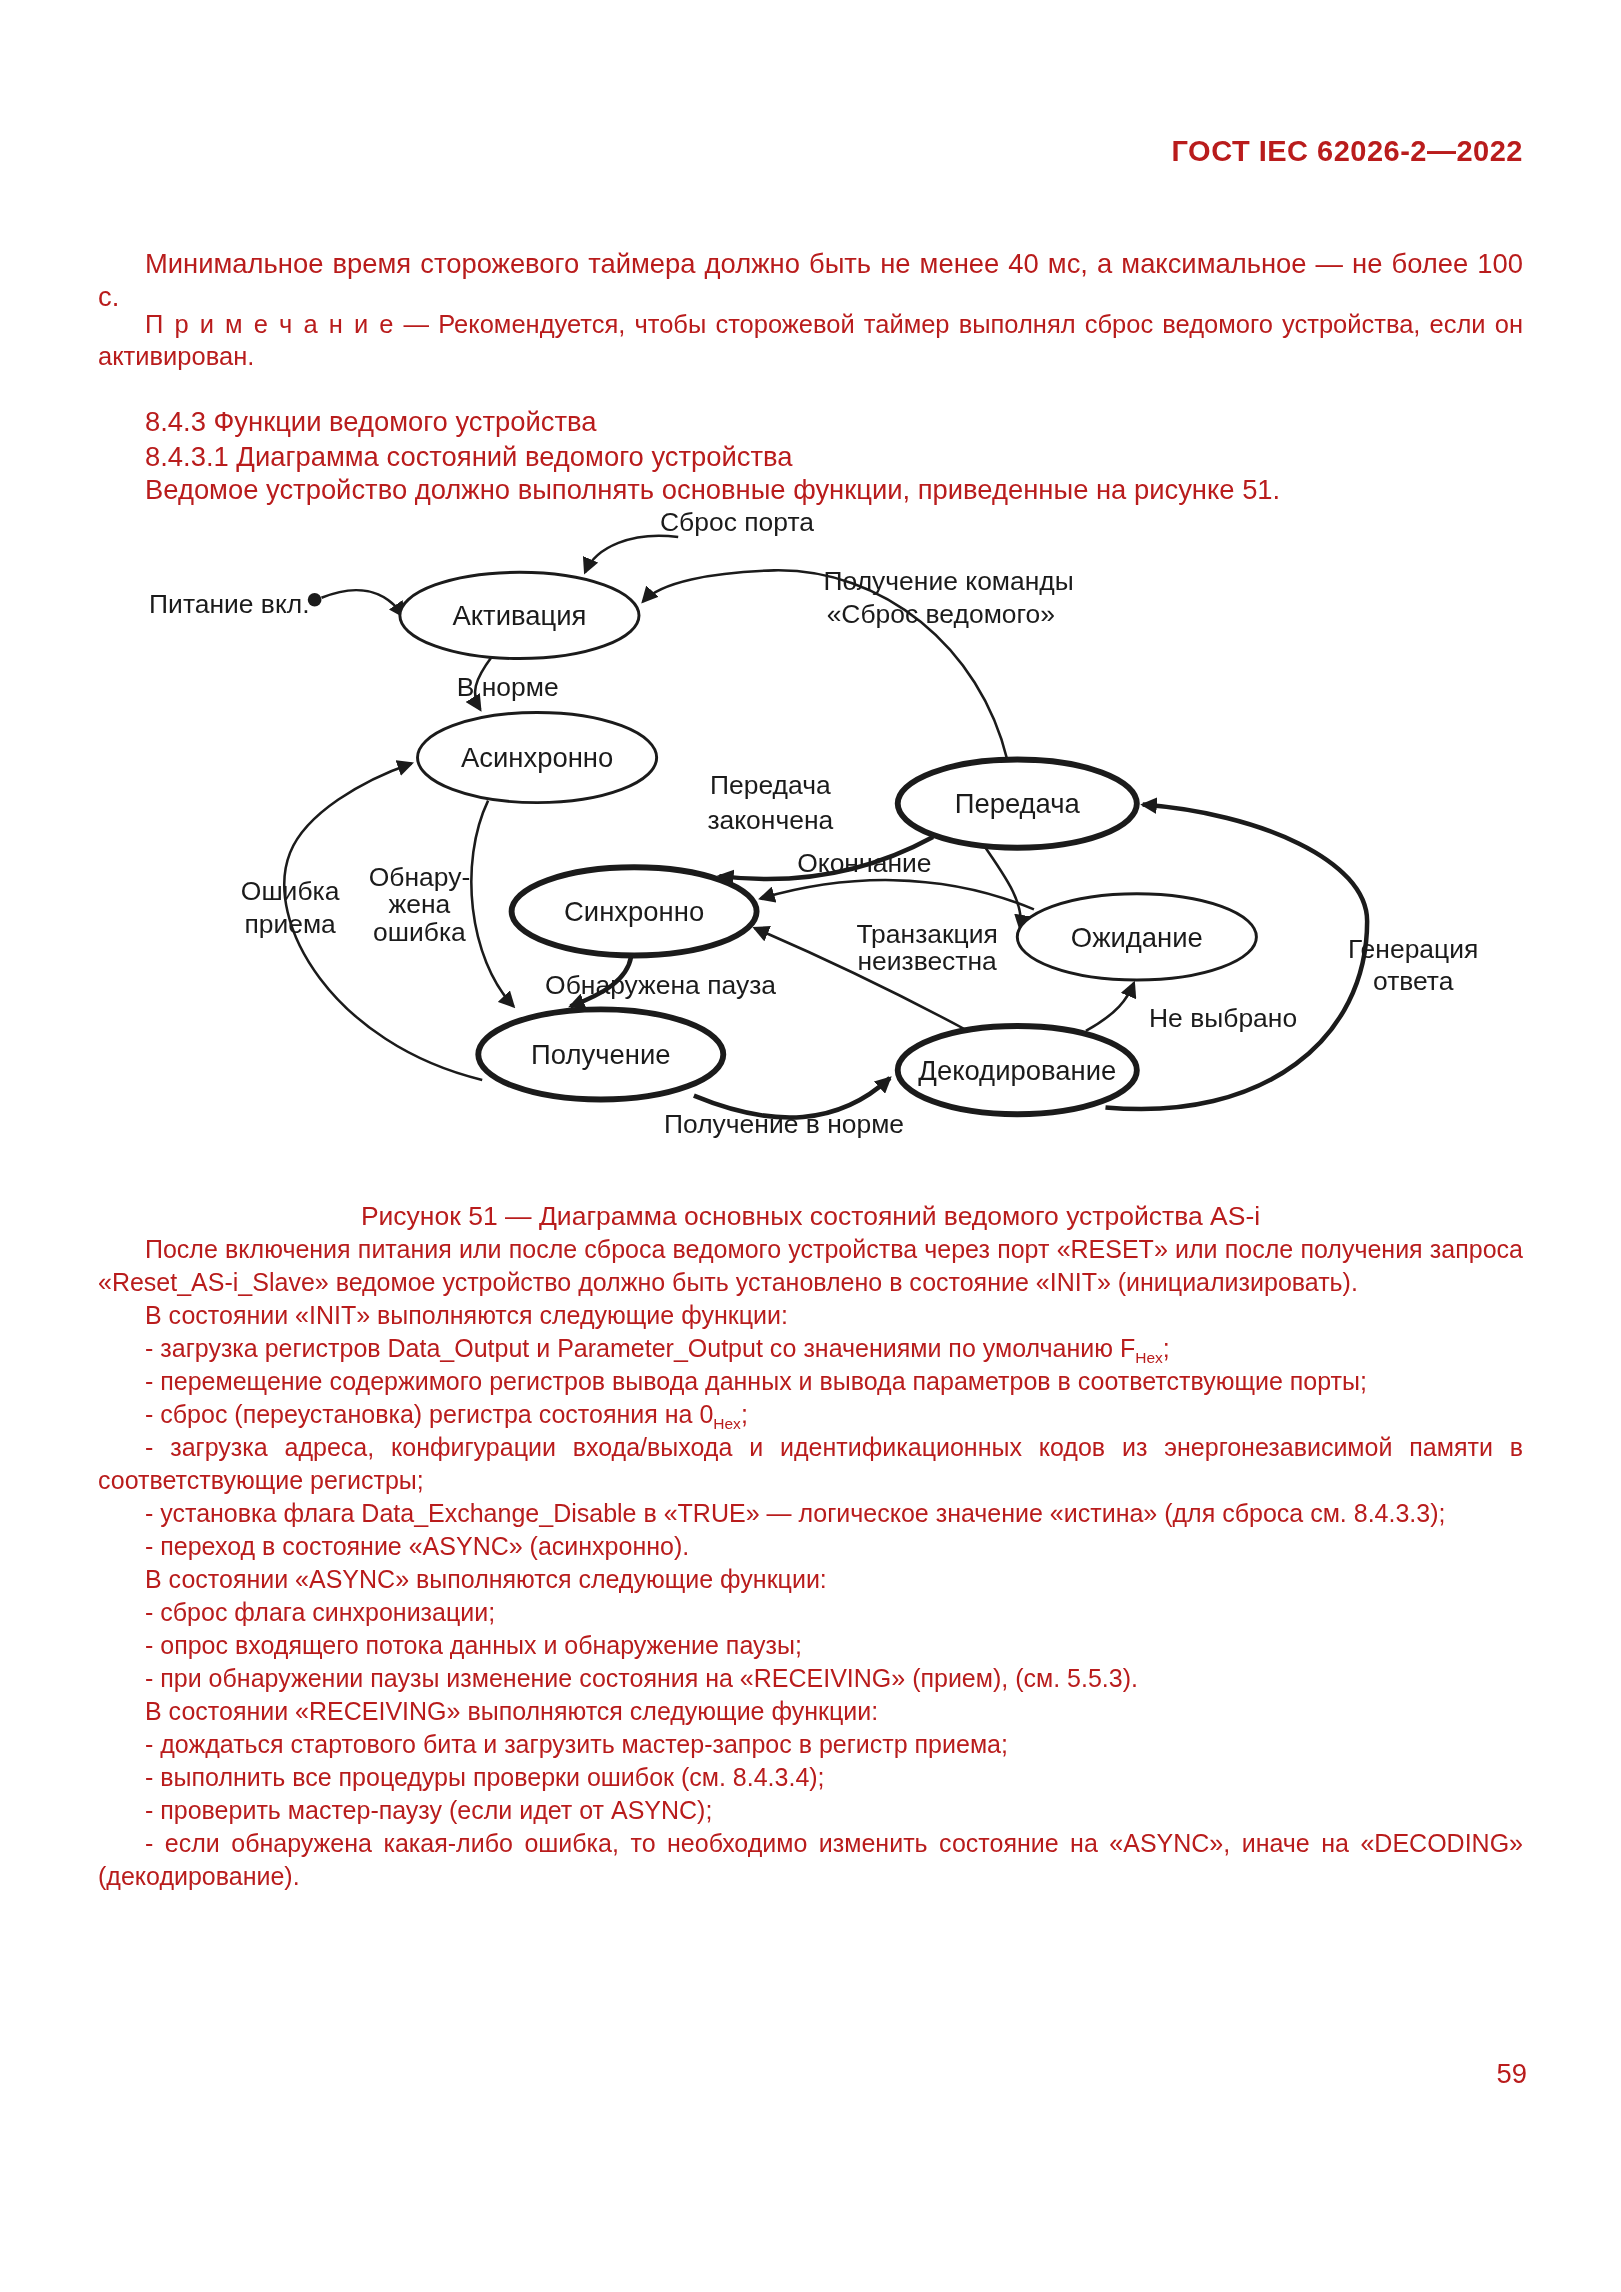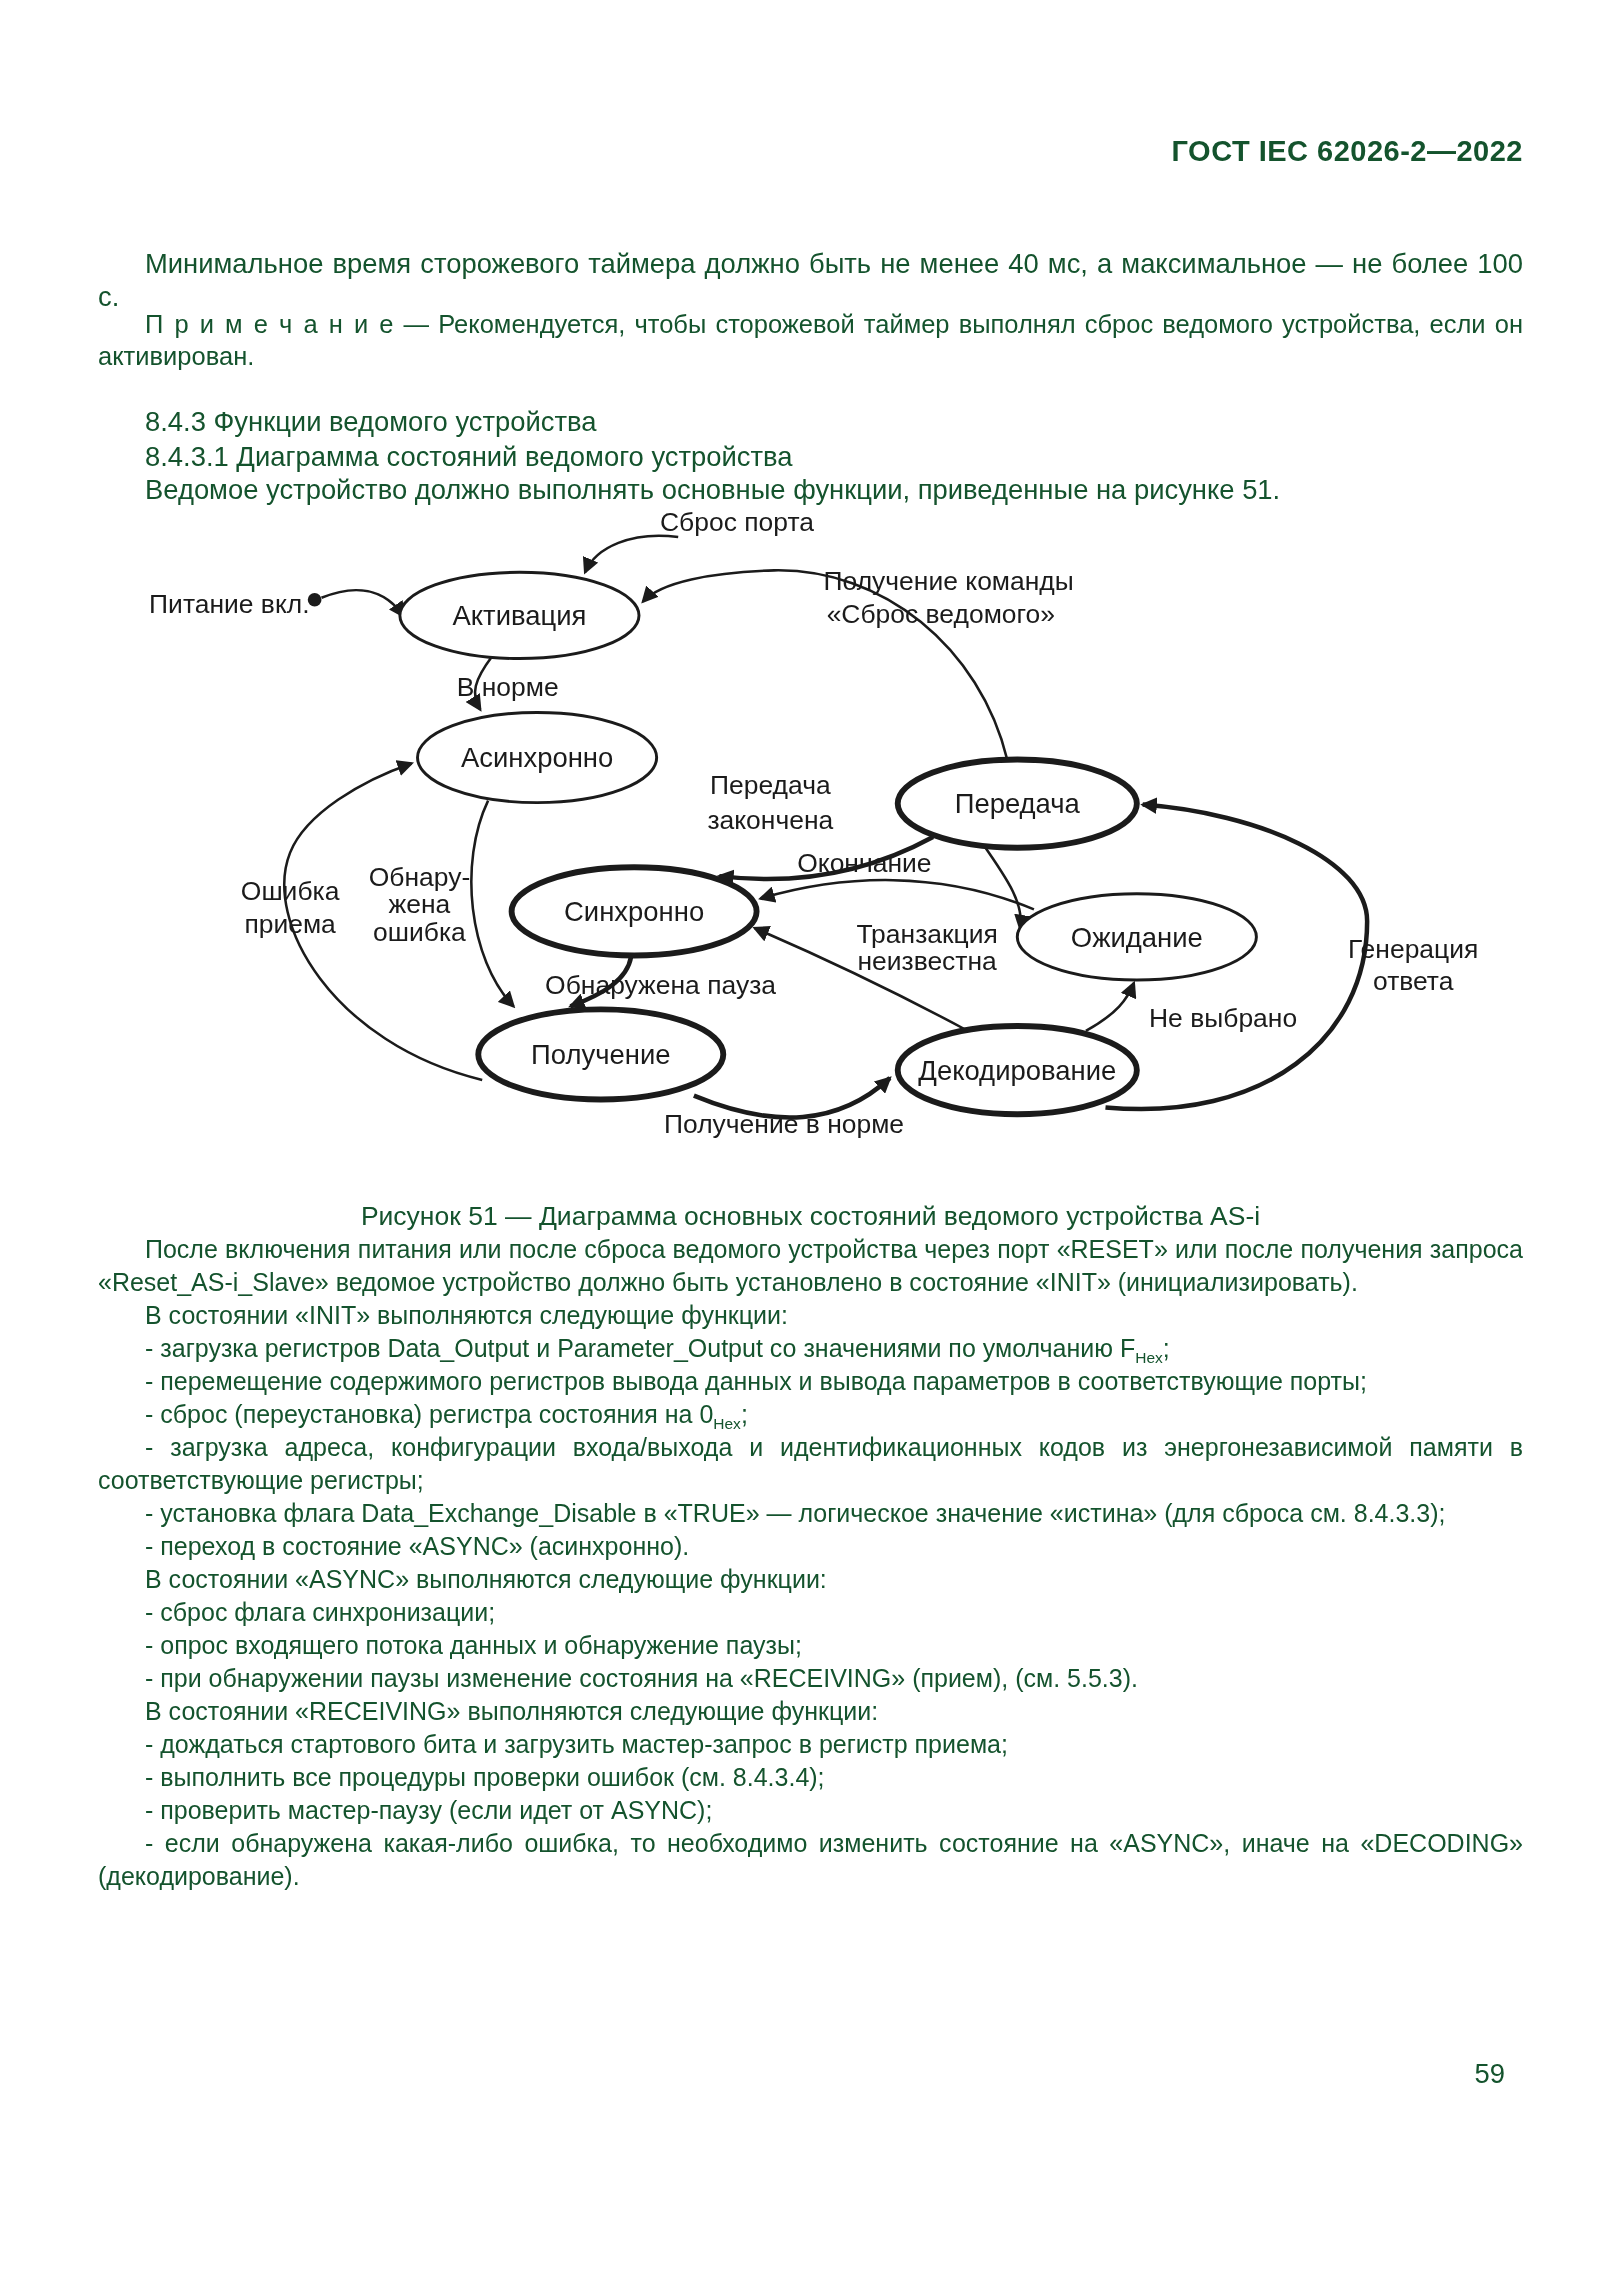--- a/index.html
+++ b/index.html
@@ -1,30 +1,30 @@
 <!DOCTYPE html>
 <html><head>
 <meta charset="utf-8">
 <style>
   html,body{margin:0;padding:0;background:#777;}
   .page{position:relative;width:1621px;height:2293px;background:#ffffff;
-        font-family:"Liberation Sans",sans-serif;color:#14532d;overflow:hidden;}
+        font-family:"Liberation Sans",sans-serif;color:#b91c1c;overflow:hidden;}
   .hdr{position:absolute;top:135px;left:98px;width:1425px;text-align:right;
        font-size:29px;font-weight:bold;letter-spacing:0.5px;}
   .blk{position:absolute;left:98px;width:1425px;font-size:27.4px;line-height:33px;}
   .just{text-align:justify;text-indent:47px;}
   .note{font-size:25.5px;line-height:32px;margin-top:8px;}
   .note-label{letter-spacing:1px;}
   .bold{font-weight:normal;}
   .indent{text-indent:47px;}
   .caption{position:absolute;top:1174px;left:98px;width:1425px;text-align:center;font-size:26.5px;}
   .bodyblock{position:absolute;top:1233px;left:98px;width:1425px;}
   .bp{margin:0;font-size:25px;line-height:33px;text-align:justify;text-indent:47px;}
   sub{font-size:0.62em;line-height:0;}
-  .pgnum{position:absolute;top:2058px;left:80px;width:1425px;text-align:right;font-size:27.4px;}
+  .pgnum{position:absolute;top:2058px;left:102px;width:1425px;text-align:right;font-size:27.4px;}
   .diagram{position:absolute;top:490px;left:98px;width:1425px;height:686px;}
   svg{display:block;}
   .st-thin{fill:#fff;stroke:#1b1b1b;stroke-width:3;}
   .st-bold{fill:#fff;stroke:#1b1b1b;stroke-width:6;}
   .edge{fill:none;stroke:#1b1b1b;stroke-width:2.6;}
   .edge-b{fill:none;stroke:#1b1b1b;stroke-width:4.6;}
   .slabel{font-size:28px;fill:#1b1b1b;text-anchor:middle;}
   .tlabel{font-size:27px;fill:#1b1b1b;text-anchor:middle;}
 </style>
 </head>

